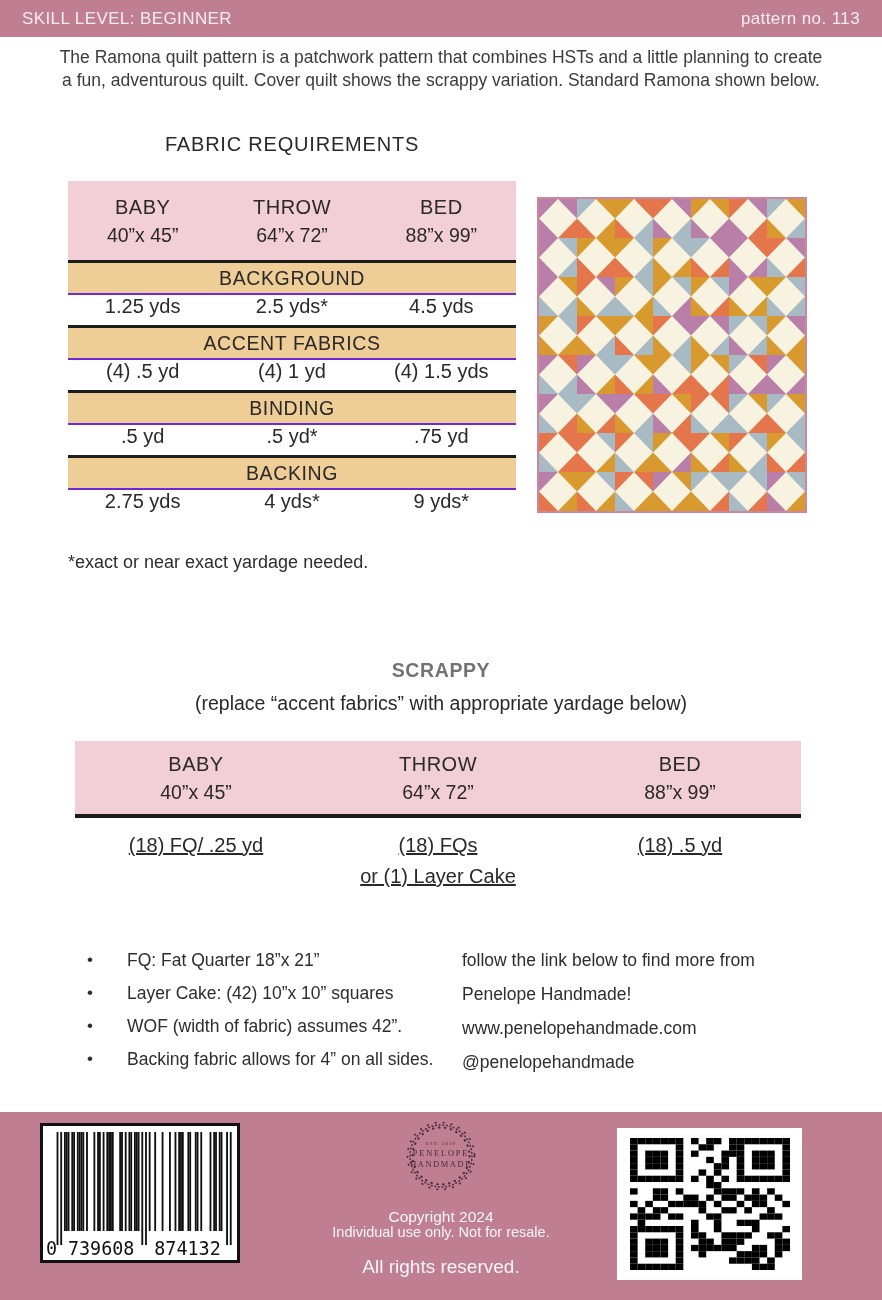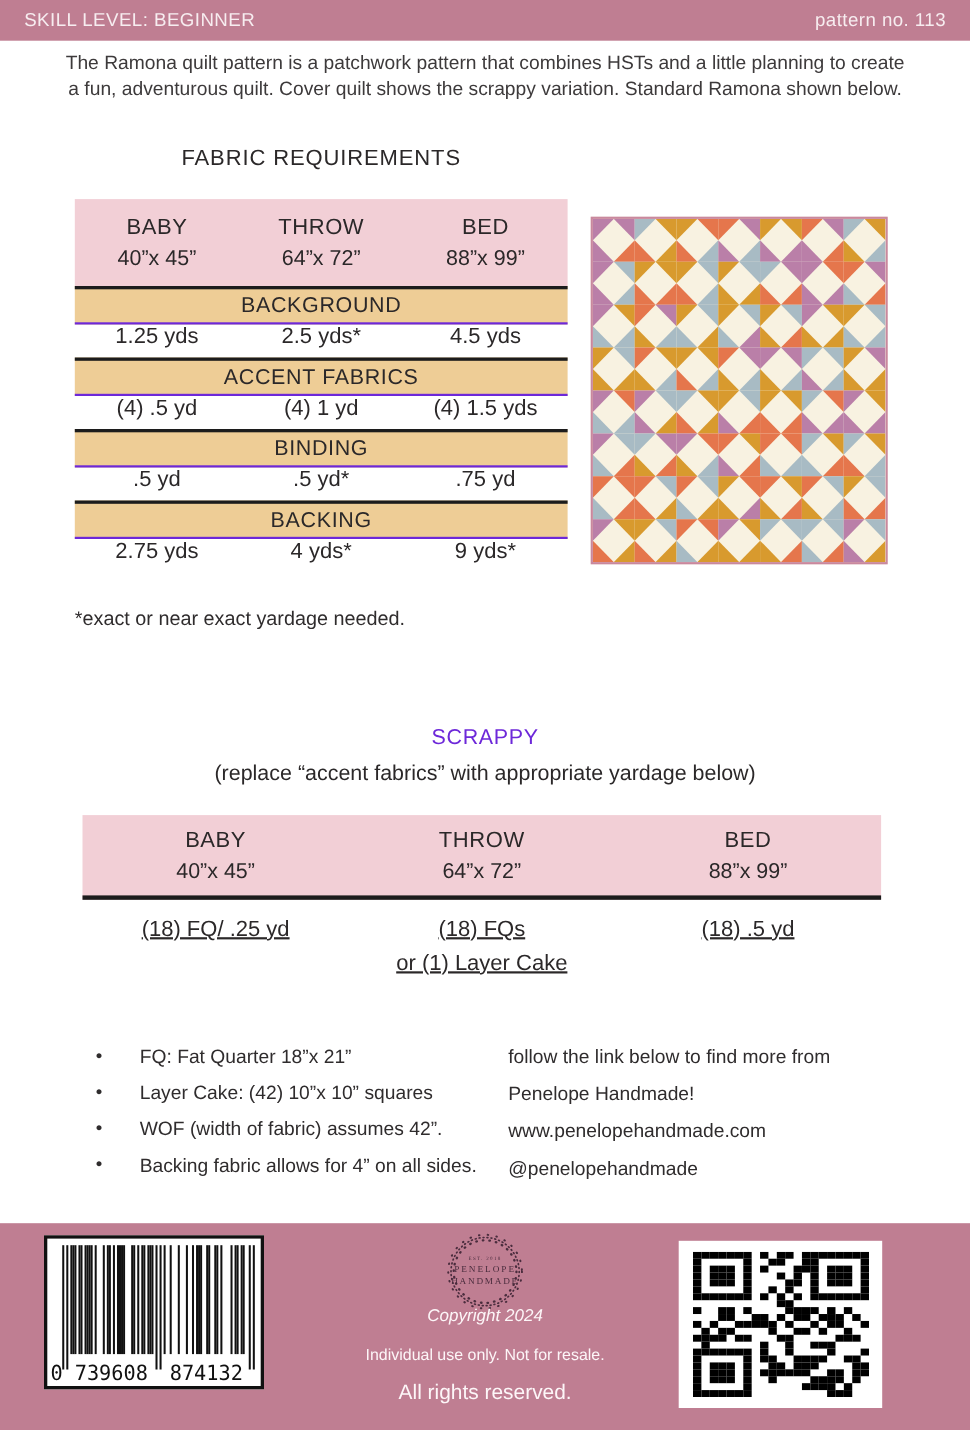--- a/index.html
+++ b/index.html
@@ -37,21 +37,21 @@
   .ft-vals{display:flex; padding:0 0 7px;}
   .ft-val{flex:1; text-align:center; font-size:20px;}
   .footnote{position:absolute; top:552px; left:68px; font-size:18px; color:#2f2c2d;}
   
   .quilt{
     position:absolute; top:197px; left:537px; width:270px; height:316px;
     border:2px solid #c9889e; box-sizing:border-box; background:#f8f2e1;
   }
   .quilt svg{display:block; width:100%; height:100%;}
   
-  .sc-title{position:absolute; top:659px; left:0; right:0; text-align:center; font-size:19.5px; letter-spacing:.6px; color:#6d28d9;}
+  .sc-title{position:absolute; top:659px; left:0; right:0; text-align:center; font-size:19.5px; letter-spacing:.6px; color:#737373;font-weight:bold;}
   .sc-sub{position:absolute; top:692px; left:0; right:0; text-align:center; font-size:19.5px; color:#2b2829;}
   .scrappy-table{position:absolute; top:741px; left:75px; width:726px; color:#2b2829;}
   .sc-header{background:#f2cfd6; display:flex; padding:12px 0 10px; border-bottom:4px solid #1c1c1c;}
   .sc-vals{display:flex; padding:12px 0 0;}
   .sc-val{flex:1; text-align:center; font-size:20px; line-height:1.55;text-decoration:underline;}
   
   .notes{position:absolute; top:948px; left:85px; width:350px;}
   .notes ul{list-style:none; margin:0; padding:0;}
   .notes li{
     position:relative; padding-left:42px; font-size:17.5px; line-height:1.38;
@@ -62,21 +62,21 @@
   .contact div{font-size:17.5px; margin-bottom:13px; color:#2f2c2d;}
   
   .footer{position:absolute; top:1112px; left:0; right:0; height:188px; background:#bf7e92;}
   .barcode-box{
     position:absolute; top:11px; left:40px; width:200px; height:140px;
     background:#ffffff; border:3px solid #111111; box-sizing:border-box;
   }
   .barcode-box svg{display:block; width:100%; height:100%;}
   .logo{position:absolute; top:6px; left:50%; transform:translateX(-50%); width:76px; height:76px;}
   .footer-text{position:absolute; left:0; right:0; text-align:center; color:#fdf6f8;}
-  .ft-copyright{top:76px; font-size:15.5px;font-style:italic;}
+  .ft-copyright{top:96px; font-size:15.5px;}
   .ft-use{top:112px; font-size:14.5px;}
   .ft-rights{top:144px; font-size:19px;}
   .qr-box{
     position:absolute; top:16px; left:617px; width:185px; height:152px; background:#ffffff;
     display:flex; align-items:center; justify-content:center;
   }
 </style>
 </head>
 <body>
 

